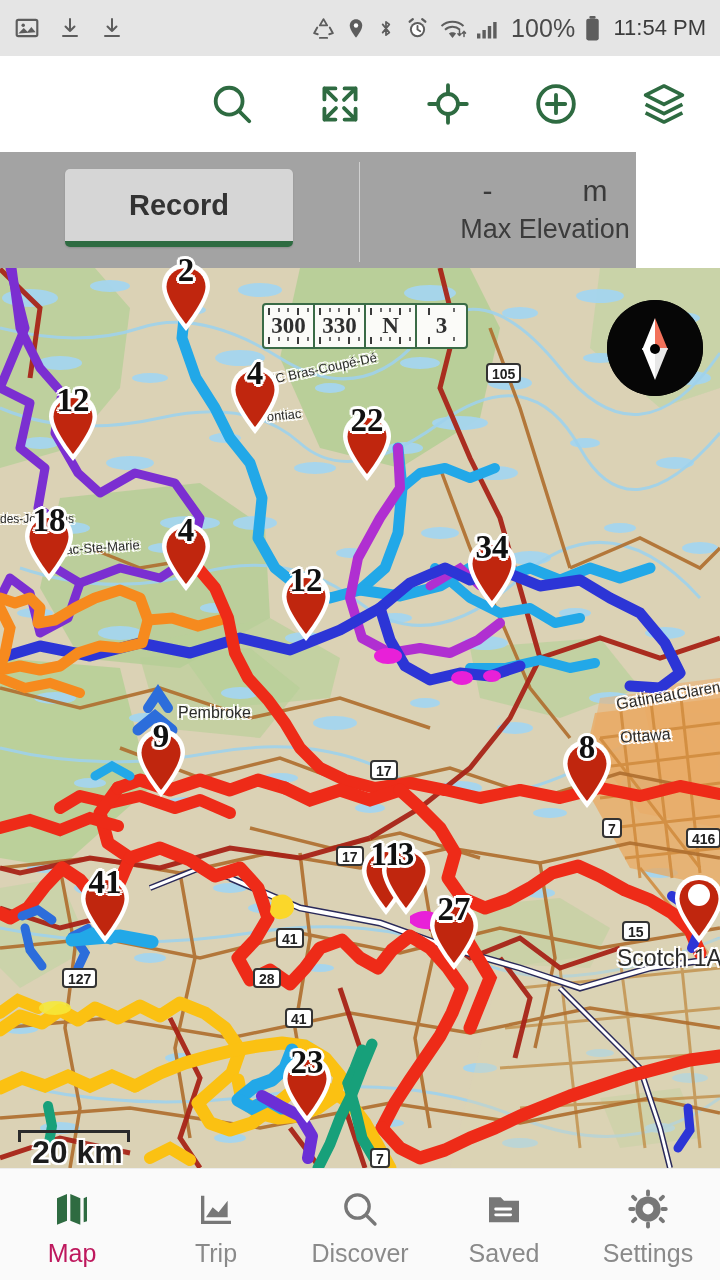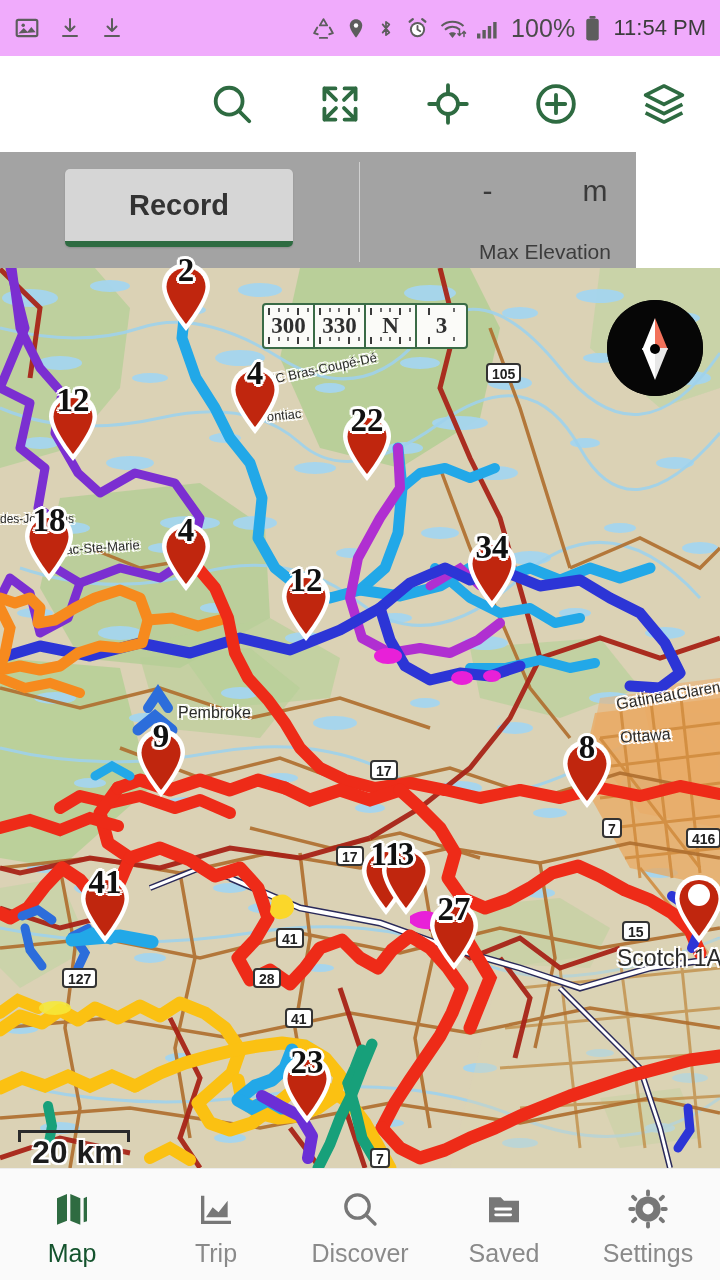--- a/index.html
+++ b/index.html
@@ -6,21 +6,21 @@
   html,body {
     width:720px; height:1280px;
     font-family:"Liberation Sans", sans-serif;
     background:#ffffff; overflow:hidden;
   }
   #app { position:relative; width:720px; height:1280px; background:#fff; }
 
   
   .statusbar {
     position:absolute; top:0; left:0; width:720px; height:56px;
-    background:#f0abfc; display:flex; align-items:center;
+    background:#e5e5e5; display:flex; align-items:center;
     padding:0 14px;
   }
   .sb-left { display:flex; align-items:center; gap:18px; }
   .sb-right { margin-left:auto; display:flex; align-items:center; gap:9px; }
   .sb-ico { color:#5d5d5d; display:flex; align-items:center; }
   .sb-text { color:#4a4a4a; font-size:25px; letter-spacing:.1px; }
   .sb-time { color:#3c3c3c; font-size:22px; margin-left:3px; }
 
   
   .toolbar {
@@ -47,22 +47,22 @@
     position:absolute; left:359px; top:10px; width:1px; height:100px;
     background:#d0d0d0;
   }
   .stat-row {
     position:absolute; left:380px; top:22px; width:330px;
     display:flex; align-items:baseline; justify-content:center; gap:90px;
   }
   .stat-val { font-size:30px; color:#3a3a3a; }
   .stat-unit { font-size:30px; color:#3a3a3a; }
   .stat-label {
-    position:absolute; left:380px; top:88px; width:330px;
-    text-align:center; font-size:21px; color:#3c3c3c;
+    position:absolute; left:380px; top:62px; width:330px;
+    text-align:center; font-size:27px; color:#3c3c3c;
   }
 
   
   .map {
     position:absolute; top:268px; left:0; width:720px; height:900px;
     overflow:hidden; background:#dbd2b5;
   }
   .map svg { position:absolute; top:0; left:0; }
 
   
@@ -127,21 +127,21 @@
 
   
   .bottomnav {
     position:absolute; top:1168px; left:0; width:720px; height:112px;
     background:#fafafa; display:flex; border-top:1px solid #ececec;
   }
   .nav-item { flex:1; display:flex; flex-direction:column;
      align-items:center; justify-content:center; gap:8px; padding-top:6px; }
   .nav-ico { height:44px; display:flex; align-items:center; }
   .nav-lbl { font-size:25px; color:#8a8a8a; }
-  .nav-item.active .nav-lbl { color:#14532d; }
+  .nav-item.active .nav-lbl { color:#be185d; }
 </style>
 </head>
 <body>
 
 <div id="app">
 
   <div class="statusbar">
     <div class="sb-left">
       <span class="sb-ico">
         <svg width="26" height="26" viewBox="0 0 24 24">

